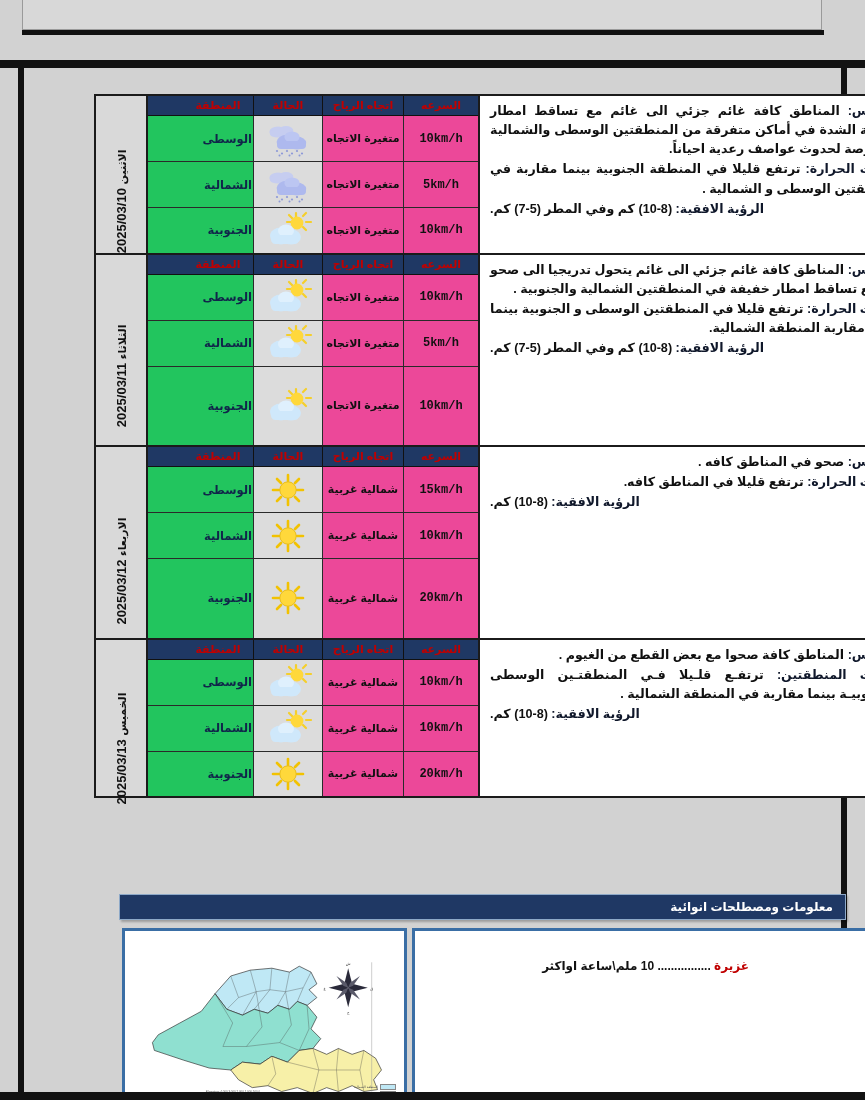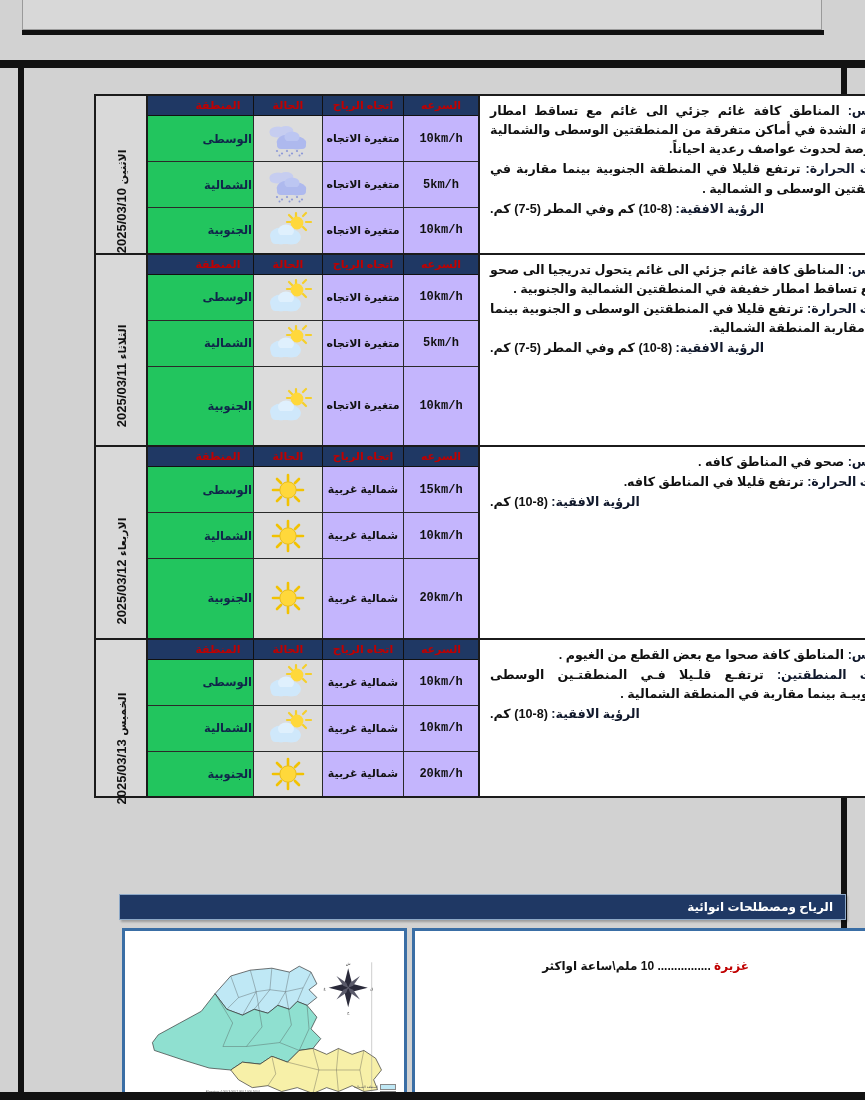--- a/index.html
+++ b/index.html
@@ -90,21 +90,21 @@
     padding:0;
     white-space:nowrap;
   }
   .hdr-region{color:#c00000;padding-left:35px;}
 
   
   .cell{
     border:1px solid #2a2a2a;
     text-align:center;
     vertical-align:middle;
-    background:#c4b5fd;
+    background:#ec4899;
     font-size:11.5px;
     font-weight:bold;
     color:#111;
     padding:0;
   }
   .cell-speed{font-family:Liberation Mono, monospace;font-size:12px;}
   .cell-wind{font-size:11px;}
   .cell-region{
     background:#22c55e;
     color:#10254a;
@@ -530,21 +530,21 @@
           <line x1="34" y1="13" x2="38" y2="9"></line>
         </g>
         <circle cx="27" cy="20" r="8.2" fill="#ffd83b" stroke="#e8bc19" stroke-width="1"></circle>
       </svg></span></td>
       <td class="cell-region">الجنوبية</td>
     </tr>
         </tbody>
     </table>
 
     <div class="sec-bar">
-      <span>الرياح ومصطلحات انوائية</span>
+      <span>معلومات ومصطلحات انوائية</span>
     </div>
 
     <div class="panel-map">
       <svg viewBox="0 0 285 185" width="279" height="185">
 
         <path d="M92,62 L108,44 L128,38 L150,36 L168,40 L178,34 L190,40 L196,52 L188,58 L196,66 L186,74 L176,70 L168,78 L156,74 L146,82 L132,78 L120,84 L104,78 Z" fill="#bfe8f5" stroke="#333" stroke-width="0.7"></path>
 
         <path d="M28,112 L34,104 L56,92 L78,80 L92,62 L104,78 L120,84 L132,78 L146,82 L156,74 L168,78 L176,70 L186,74 L196,86 L190,98 L200,108 L192,118 L178,120 L166,132 L150,126 L138,134 L120,132 L108,140 L86,138 L60,130 L42,124 L30,120 Z" fill="#8fe0d0" stroke="#333" stroke-width="0.7"></path>
 
         <path d="M108,140 L120,132 L138,134 L150,126 L166,132 L178,120 L192,118 L206,124 L218,118 L232,124 L244,120 L256,128 L262,140 L254,150 L258,160 L244,162 L232,156 L218,162 L206,158 L192,164 L176,158 L160,162 L146,156 L130,158 L116,150 Z" fill="#f7f0a8" stroke="#333" stroke-width="0.7"></path>

